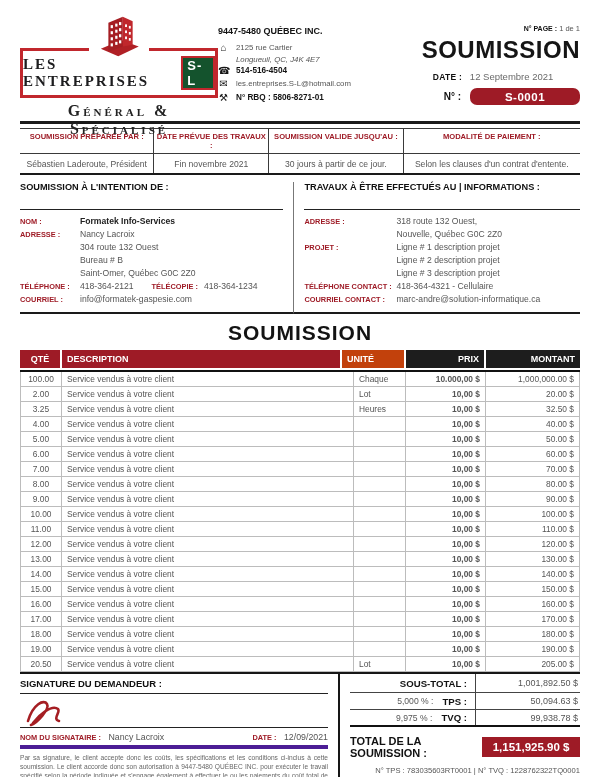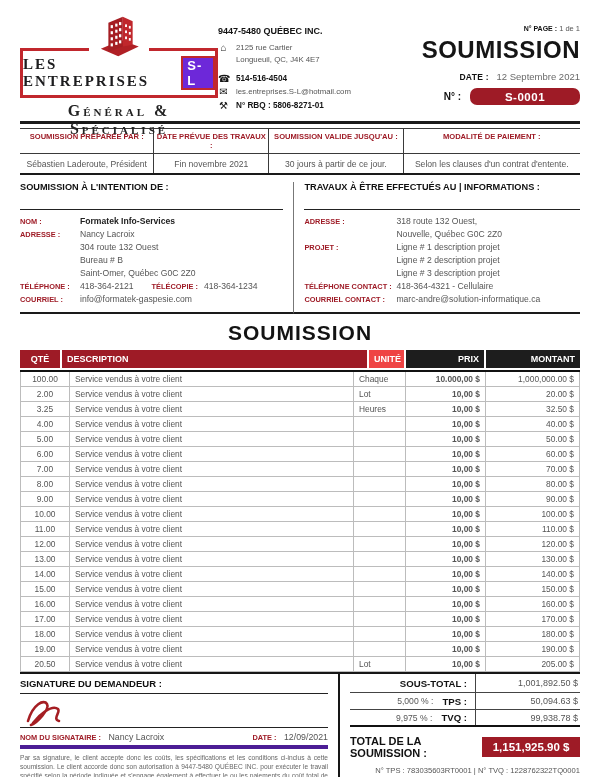--- a/index.html
+++ b/index.html
@@ -14,37 +14,37 @@
   .hdr { display:flex; height:106px; }
   .logo-block { width:198px; position:relative; padding-top:36px; }
   .logo-box {
     border:3px solid #c1272d; height:50px; display:flex; align-items:center;
     justify-content:center; gap:7px; position:relative; background:#fff;
   }
   .building-wrap { position:absolute; top:-38px; left:50%; transform:translateX(-50%);
     background:#fff; padding:0 7px; line-height:0; }
   .logo-text { font-family:"Liberation Serif", serif; font-weight:bold; font-size:15px;
     letter-spacing:2px; color:#1d1d1f; }
-  .logo-badge { background:#6d28d9; color:#fff; border:2px solid #c1272d; padding:0 4px;
+  .logo-badge { background:#14532d; color:#fff; border:2px solid #c1272d; padding:0 4px;
     font-weight:bold; font-size:13px; letter-spacing:1px; }
   .logo-sub { margin-top:4px; text-align:center; font-family:"Liberation Serif", serif;
     font-variant:small-caps; font-weight:bold; font-size:16px; letter-spacing:3px; color:#232323; }
 
   .company-block { width:188px; padding-top:14px; font-size:7.8px; color:#4a4a4a; }
   .company-name { font-weight:bold; color:#121212; font-size:9px; margin-bottom:7px; }
   .company-row { display:flex; gap:7px; margin-bottom:3.5px; align-items:flex-start; }
   .cicon { width:11px; min-width:11px; text-align:center; color:#141414; font-size:10px; line-height:1; }
   .crow-strong { font-weight:bold; color:#141414; font-size:8.2px; }
-  .addr2 { margin-left:18px; margin-top:-2px; margin-bottom:10px; }
+  .addr2 { margin-left:18px; margin-top:-2px; margin-bottom:2px;font-style:italic; }
 
   .title-block { flex:1; text-align:right; padding-top:12px; }
   .page-line { font-size:7.5px; color:#555; }
   .page-line b { color:#111; font-size:7px; }
   .main-title { font-size:24px; font-weight:900; color:#151515; letter-spacing:0.5px; margin:3px 0 7px; }
-  .date-line { font-size:9.5px; color:#6a6a6a; }
+  .date-line { font-size:9.5px; color:#6a6a6a;text-align:center; }
   .date-line b { color:#111; font-size:8.5px; letter-spacing:0.3px; margin-right:5px; }
   .num-line { display:flex; justify-content:flex-end; align-items:center; gap:9px; margin-top:6px; }
   .num-label { font-weight:bold; font-size:10px; color:#111; }
   .num-box { background:#9e1b26; color:#fff; font-weight:bold; width:110px; text-align:center;
     padding:2.5px 0; font-size:11.5px; letter-spacing:0.5px;border-radius:7px; }
 
   .hdr-rule { border-top:3px solid #1a1a1a; margin-top:3px; }
 
   
   .meta { margin-top:4px; border-top:1px solid #3a3a3a; border-bottom:2.5px solid #1a1a1a; }
@@ -71,27 +71,27 @@
   .f-label.inline { width:auto; min-width:0; margin:0 6px 0 18px; }
 
   
   .doc-title { text-align:center; font-size:21px; font-weight:900; color:#131313;
     letter-spacing:1px; margin:7px 0 5px; }
   .items-header { display:flex; }
   .ih { color:#fff; font-weight:bold; font-size:9px; padding:4px 5px; border-right:2px solid #fff; }
   .ih:last-child { border-right:none; }
   .ih-qty { width:42px; background:#9e1b26; text-align:center; }
   .ih-desc { flex:1; background:#9e1b26; }
-  .ih-unit { width:37px; background:#ef4444; }
+  .ih-unit { width:64px; background:#c2410c; }
   .ih-price { width:80px; background:#1d1d1d; text-align:right; }
   .ih-amount { width:94px; background:#1d1d1d; text-align:right; }
   .items-rule { border-top:2.5px solid #111; margin-top:2px; }
   .t-row { display:flex; height:15px; border-bottom:1px solid #bcbcbc; font-size:8.4px; color:#555; }
   .c { padding:0 5px; border-right:1px solid #bcbcbc; height:100%; display:flex; align-items:center; }
-  .c-qty { width:50px; justify-content:center; border-left:1px solid #bcbcbc; }
+  .c-qty { width:42px; justify-content:center; border-left:1px solid #bcbcbc; }
   .c-desc { flex:1; }
   .c-unit { width:52px; }
   .c-price { width:80px; justify-content:flex-end;font-weight:bold; }
   .c-amount { width:94px; justify-content:flex-end; }
 
   
   .bottom { display:flex; border-top:2.5px solid #161616; }
   .sig-col { width:318px; padding:0 10px 0 0; }
   .v-div { width:2px; background:#161616; }
   .tot-col { flex:1; padding-left:10px; }

